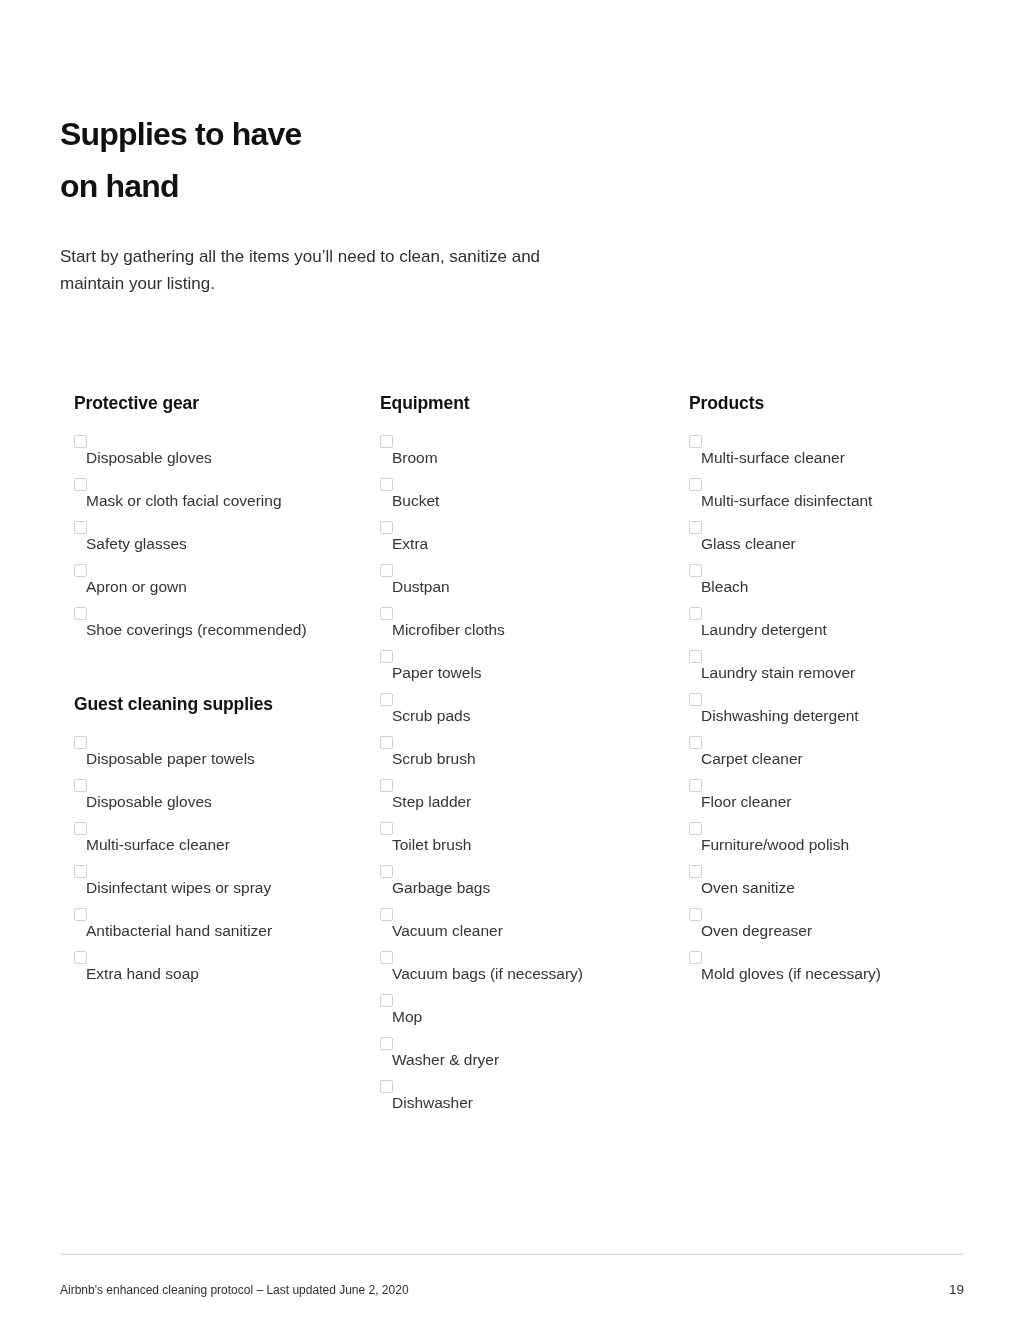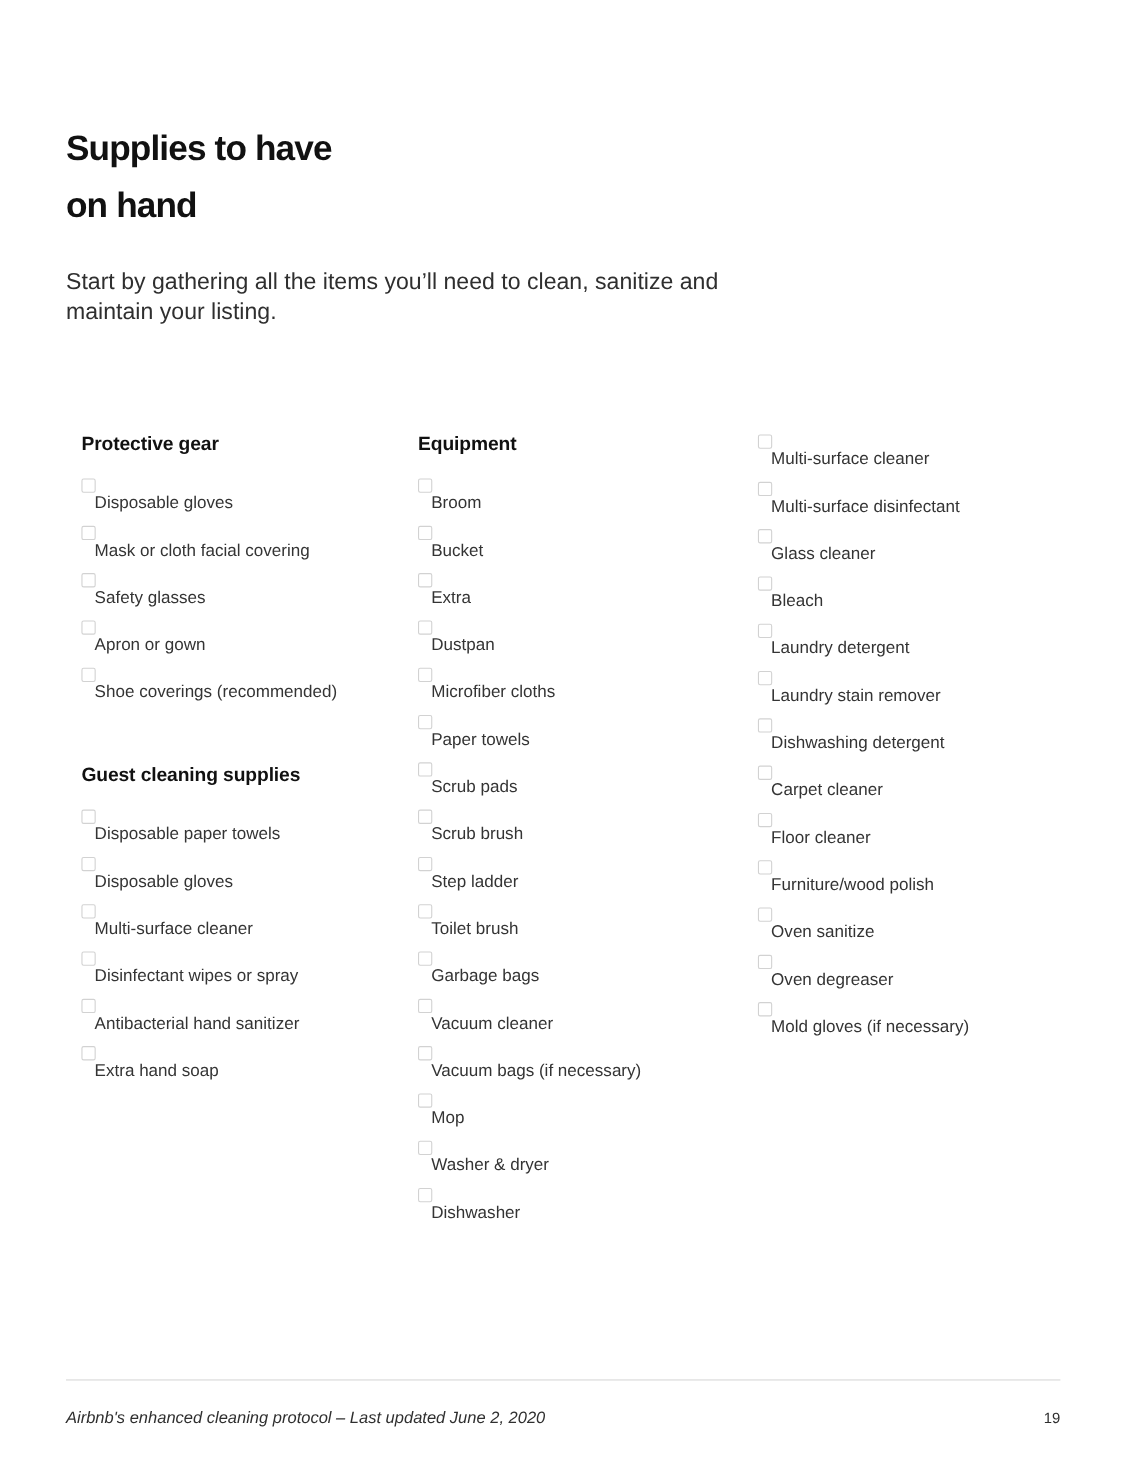--- a/index.html
+++ b/index.html
@@ -38,21 +38,21 @@
     letter-spacing: -0.8px;
     color: #111111;
     white-space: pre-line;
   }
   .page-subtitle {
     margin: 0;
     position: absolute;
     left: 60px;
     top: 243px;
     width: 600px;
-    font-size: 21px;
+    font-size: 17px;
     line-height: 27px;
     font-weight: 400;
     color: #2f2f2f;
     white-space: pre-line;
   }
 
   
   .columns {
     position: absolute;
     left: 0;
@@ -121,24 +121,23 @@
   .footer {
     position: absolute;
     left: 60px;
     top: 1281px;
     width: 904px;
     display: flex;
     justify-content: space-between;
     align-items: baseline;
   }
   .footer-text {
-    font-size: 15px;
+    font-size: 12px;
     line-height: 18px;
     color: #2f2f2f;
-    font-style: italic;
   }
   .footer-page {
     font-size: 13.5px;
     line-height: 18px;
     color: #2f2f2f;
   }
 </style>
 </head>
 <body>
 
@@ -279,20 +278,21 @@
           <li class="check-item">
             <span class="checkbox"></span>
             <span class="check-label">Dishwasher</span>
           </li>
         </ul>
       </div>
     </div>
 
     <div class="column col-3">
       <div class="section">
+        <h2 class="section-heading">Products</h2>
         <ul class="check-list">
           <li class="check-item">
             <span class="checkbox"></span>
             <span class="check-label">Multi-surface cleaner</span>
           </li>
           <li class="check-item">
             <span class="checkbox"></span>
             <span class="check-label">Multi-surface disinfectant</span>
           </li>
           <li class="check-item">

